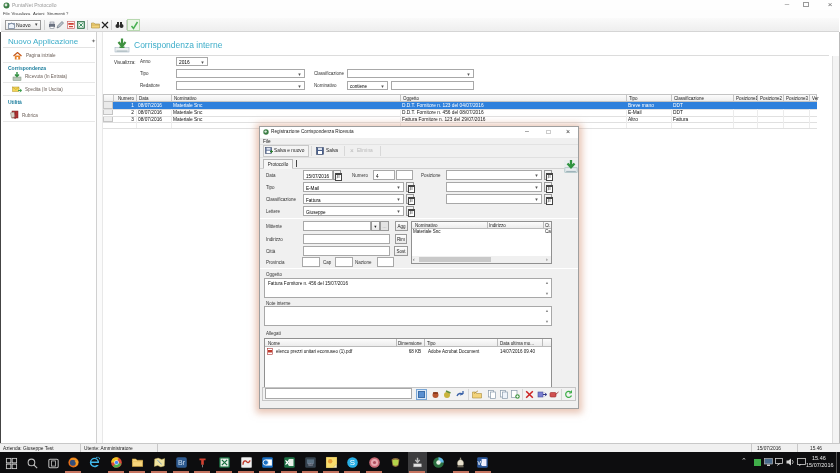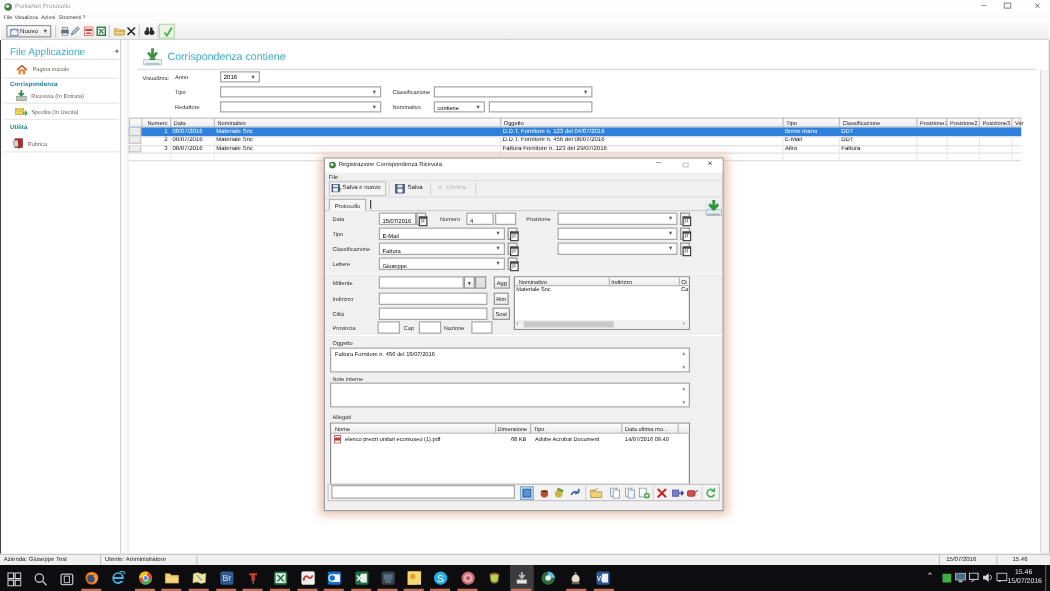--- a/index.html
+++ b/index.html
@@ -111,21 +111,21 @@
         <path d="M1.5 5 L3.5 7.5 L7.5 1" fill="none" stroke="#49b052" stroke-width="1.5"></path>
       </svg>
   </div>
 
   <div class="abs" id="appbody"></div>
   <div class="abs" id="sidebar"></div>
   <div class="abs" id="sidegap"></div>
   <div class="abs" id="content"></div>
   <div class="abs" id="vscroll"></div>
 
-  <div class="abs teal" style="left:8px;top:37px;font-size:8px;">File Applicazione</div>
+  <div class="abs teal" style="left:8px;top:37px;font-size:8px;">Nuovo Applicazione</div>
   <div class="abs" style="left:91px;top:37px;font-size:6px;color:#777;">✦</div>
   <div class="abs" style="left:3px;top:47px;width:92px;height:1px;background:#e3e3e3;"></div>
   <div id="side-items">
     <svg class="abs" style="left:13px;top:52px" width="9" height="8" viewBox="0 0 9 8">
         <path d="M0.5 4 L4.5 0.5 L8.5 4" fill="none" stroke="#c2571a" stroke-width="1.2"></path>
         <rect x="1.8" y="3.5" width="5.4" height="4" fill="#e8842c"></rect>
         <rect x="3.6" y="5" width="1.6" height="2.5" fill="#fff"></rect>
       </svg>
     <div class="abs" style="left:26px;top:53px;font-size:4.6px;color:#6b5f58;">Pagina iniziale</div>
     <div class="abs" style="left:3px;top:62px;width:92px;height:1px;background:#e8e8e8;"></div>
@@ -153,21 +153,21 @@
     <div class="abs" style="left:3px;top:121px;width:92px;height:1px;background:#e8e8e8;"></div>
   </div>
 
   <div id="main-header">
     <svg class="abs" style="left:114px;top:38px" width="16" height="15" viewBox="0 0 16 15">
         <rect x="1" y="9.5" width="14" height="4.5" fill="#eef1f2" stroke="#9ab" stroke-width="0.5"></rect>
         <rect x="2.5" y="12.5" width="11" height="1.2" fill="#a8b8be"></rect>
         <path d="M8 0.5 L8 7 M4.5 4 L8 8.5 L11.5 4" stroke="#3f9140" stroke-width="2.2" fill="none"></path>
         <path d="M5.5 8.5 L10.5 8.5 L10.5 10 L5.5 10 Z" fill="#3f9140"></path>
       </svg>
-    <div class="abs teal" style="left:134px;top:40px;font-size:8.5px;">Corrispondenza contiene</div>
+    <div class="abs teal" style="left:134px;top:40px;font-size:8.5px;">Corrispondenza interne</div>
     <div class="abs" style="left:110px;top:55px;width:719px;height:1px;background:#dcdcdc;"></div>
   </div>
 
   <div id="filters">
     <div class="lbl" style="left:114px;top:60px;">Visualizza:</div>
     <div class="lbl" style="left:140px;top:59px;">Anno</div>
     <div class="fld" style="left:176px;top:57px;width:32px;height:9px;">
         <span style="position:absolute;left:2px;top:2px;font-size:4.8px;">2016</span>
         <span class="ddarrow">▾</span>
       </div>

